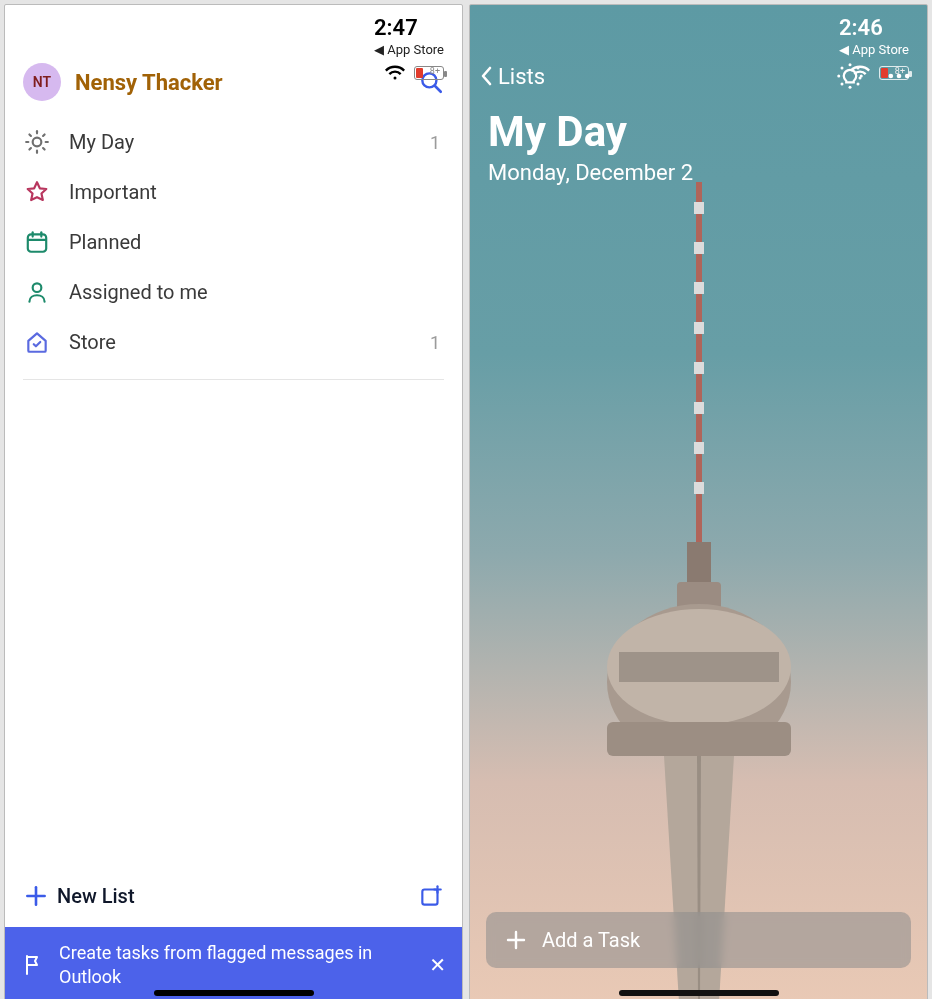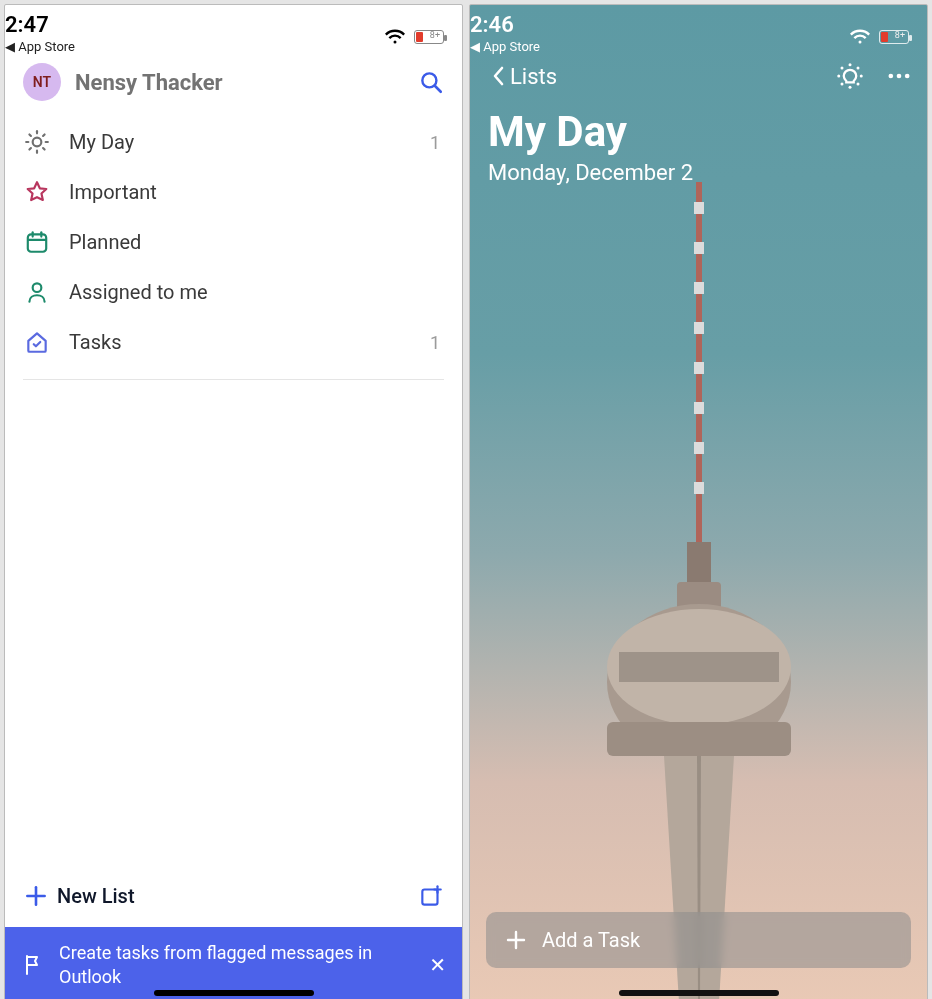--- a/index.html
+++ b/index.html
@@ -23,24 +23,25 @@
     background: #fff;
     border: 1px solid #bbb;
     border-radius: 2px;
     overflow: hidden;
     display: flex;
     flex-direction: column;
   }
   
   .statusbar {
     display: flex;
-    align-items: center;
+    align-items: flex-end;
     justify-content: space-between;
     padding: 10px 18px 0 0;
     height: 46px;
+    flex-direction: column;
   }
   .statusbar .time {
     font-size: 22px;
     font-weight: 600;
   }
   .statusbar .back-app {
     font-size: 13px;
     color: #222;
     margin-top: 2px;
   }
@@ -92,21 +93,21 @@
     align-items: center;
     justify-content: center;
     font-size: 14px;
     font-weight: 600;
     color: #7f1d1d;
   }
   .profile-name {
     flex: 1;
     font-size: 22px;
     font-weight: 700;
-    color: #737373;
+    color: #a16207;
   }
   .smart-lists {
     padding: 2px 0;
   }
   .list-item {
     display: flex;
     align-items: center;
     padding: 12px 22px 12px 18px;
     gap: 18px;
   }
@@ -176,21 +177,21 @@
     position: relative;
   }
   .right-screen .statusbar .time,
   .right-screen .statusbar .back-app { color: #fff; }
   .right-screen .battery { border-color: rgba(255,255,255,0.8); }
   .right-screen .battery::after { background: rgba(255,255,255,0.8); }
   .right-screen .battery .label { color: #eee; }
   .nav-row {
     display: flex;
     align-items: center;
-    padding: 10px 14px 6px 20px;
+    padding: 10px 14px 6px 8px;
     gap: 6px;
   }
   .nav-back {
     display: flex;
     align-items: center;
     gap: 4px;
     font-size: 22px;
   }
   .nav-row .spacer { flex: 1; }
   .title {
@@ -315,21 +316,21 @@
         <span class="label">Assigned to me</span>
         <span class="count"></span>
       </div>
       <div class="list-item">
         <span class="icon-slot">
           <svg width="26" height="26" viewBox="0 0 24 24">
               <path d="M4 11l8-7 8 7v9a1 1 0 01-1 1H5a1 1 0 01-1-1v-9z" fill="none" stroke="#5a6ae0" stroke-width="2" stroke-linejoin="round"></path>
               <path d="M9 14l2 2 4-4" fill="none" stroke="#5a6ae0" stroke-width="2" stroke-linecap="round" stroke-linejoin="round"></path>
             </svg>
         </span>
-        <span class="label">Tasks</span>
+        <span class="label">Store</span>
         <span class="count">1</span>
       </div>
     </div>
 
     <div class="divider"></div>
     <div class="spacer"></div>
 
     <div class="new-list-row">
       <span>
         <svg width="26" height="26" viewBox="0 0 24 24">

